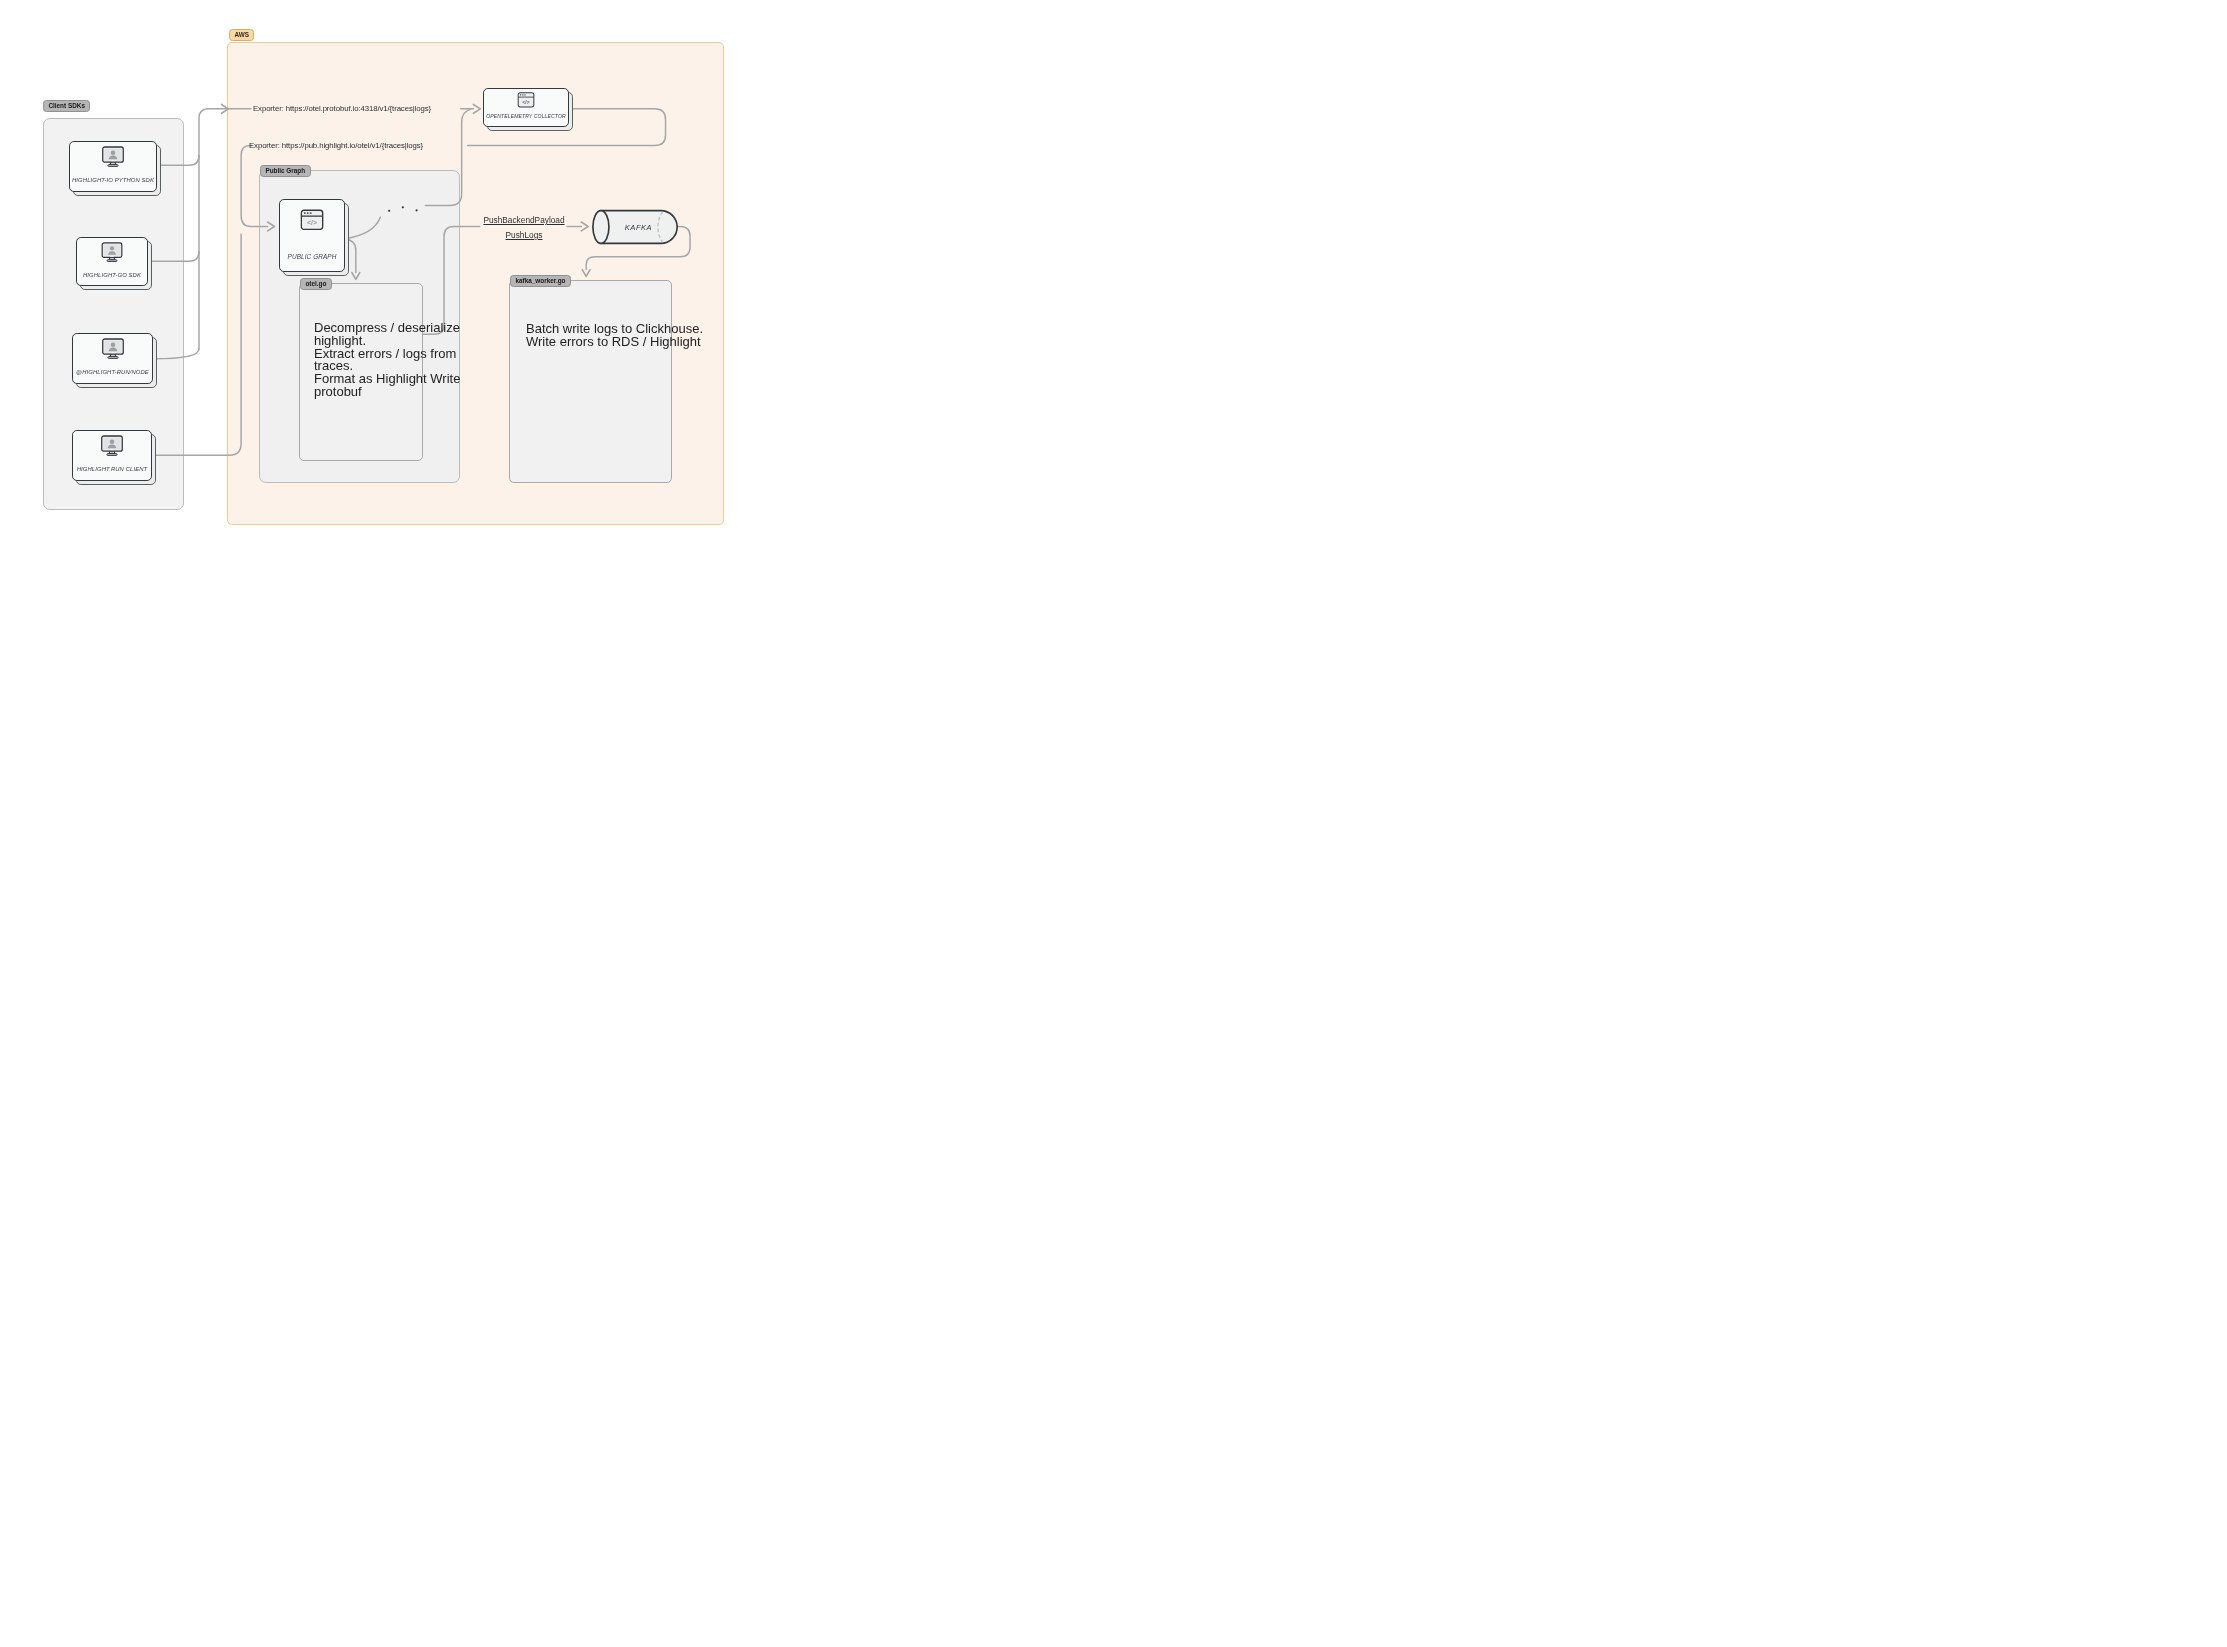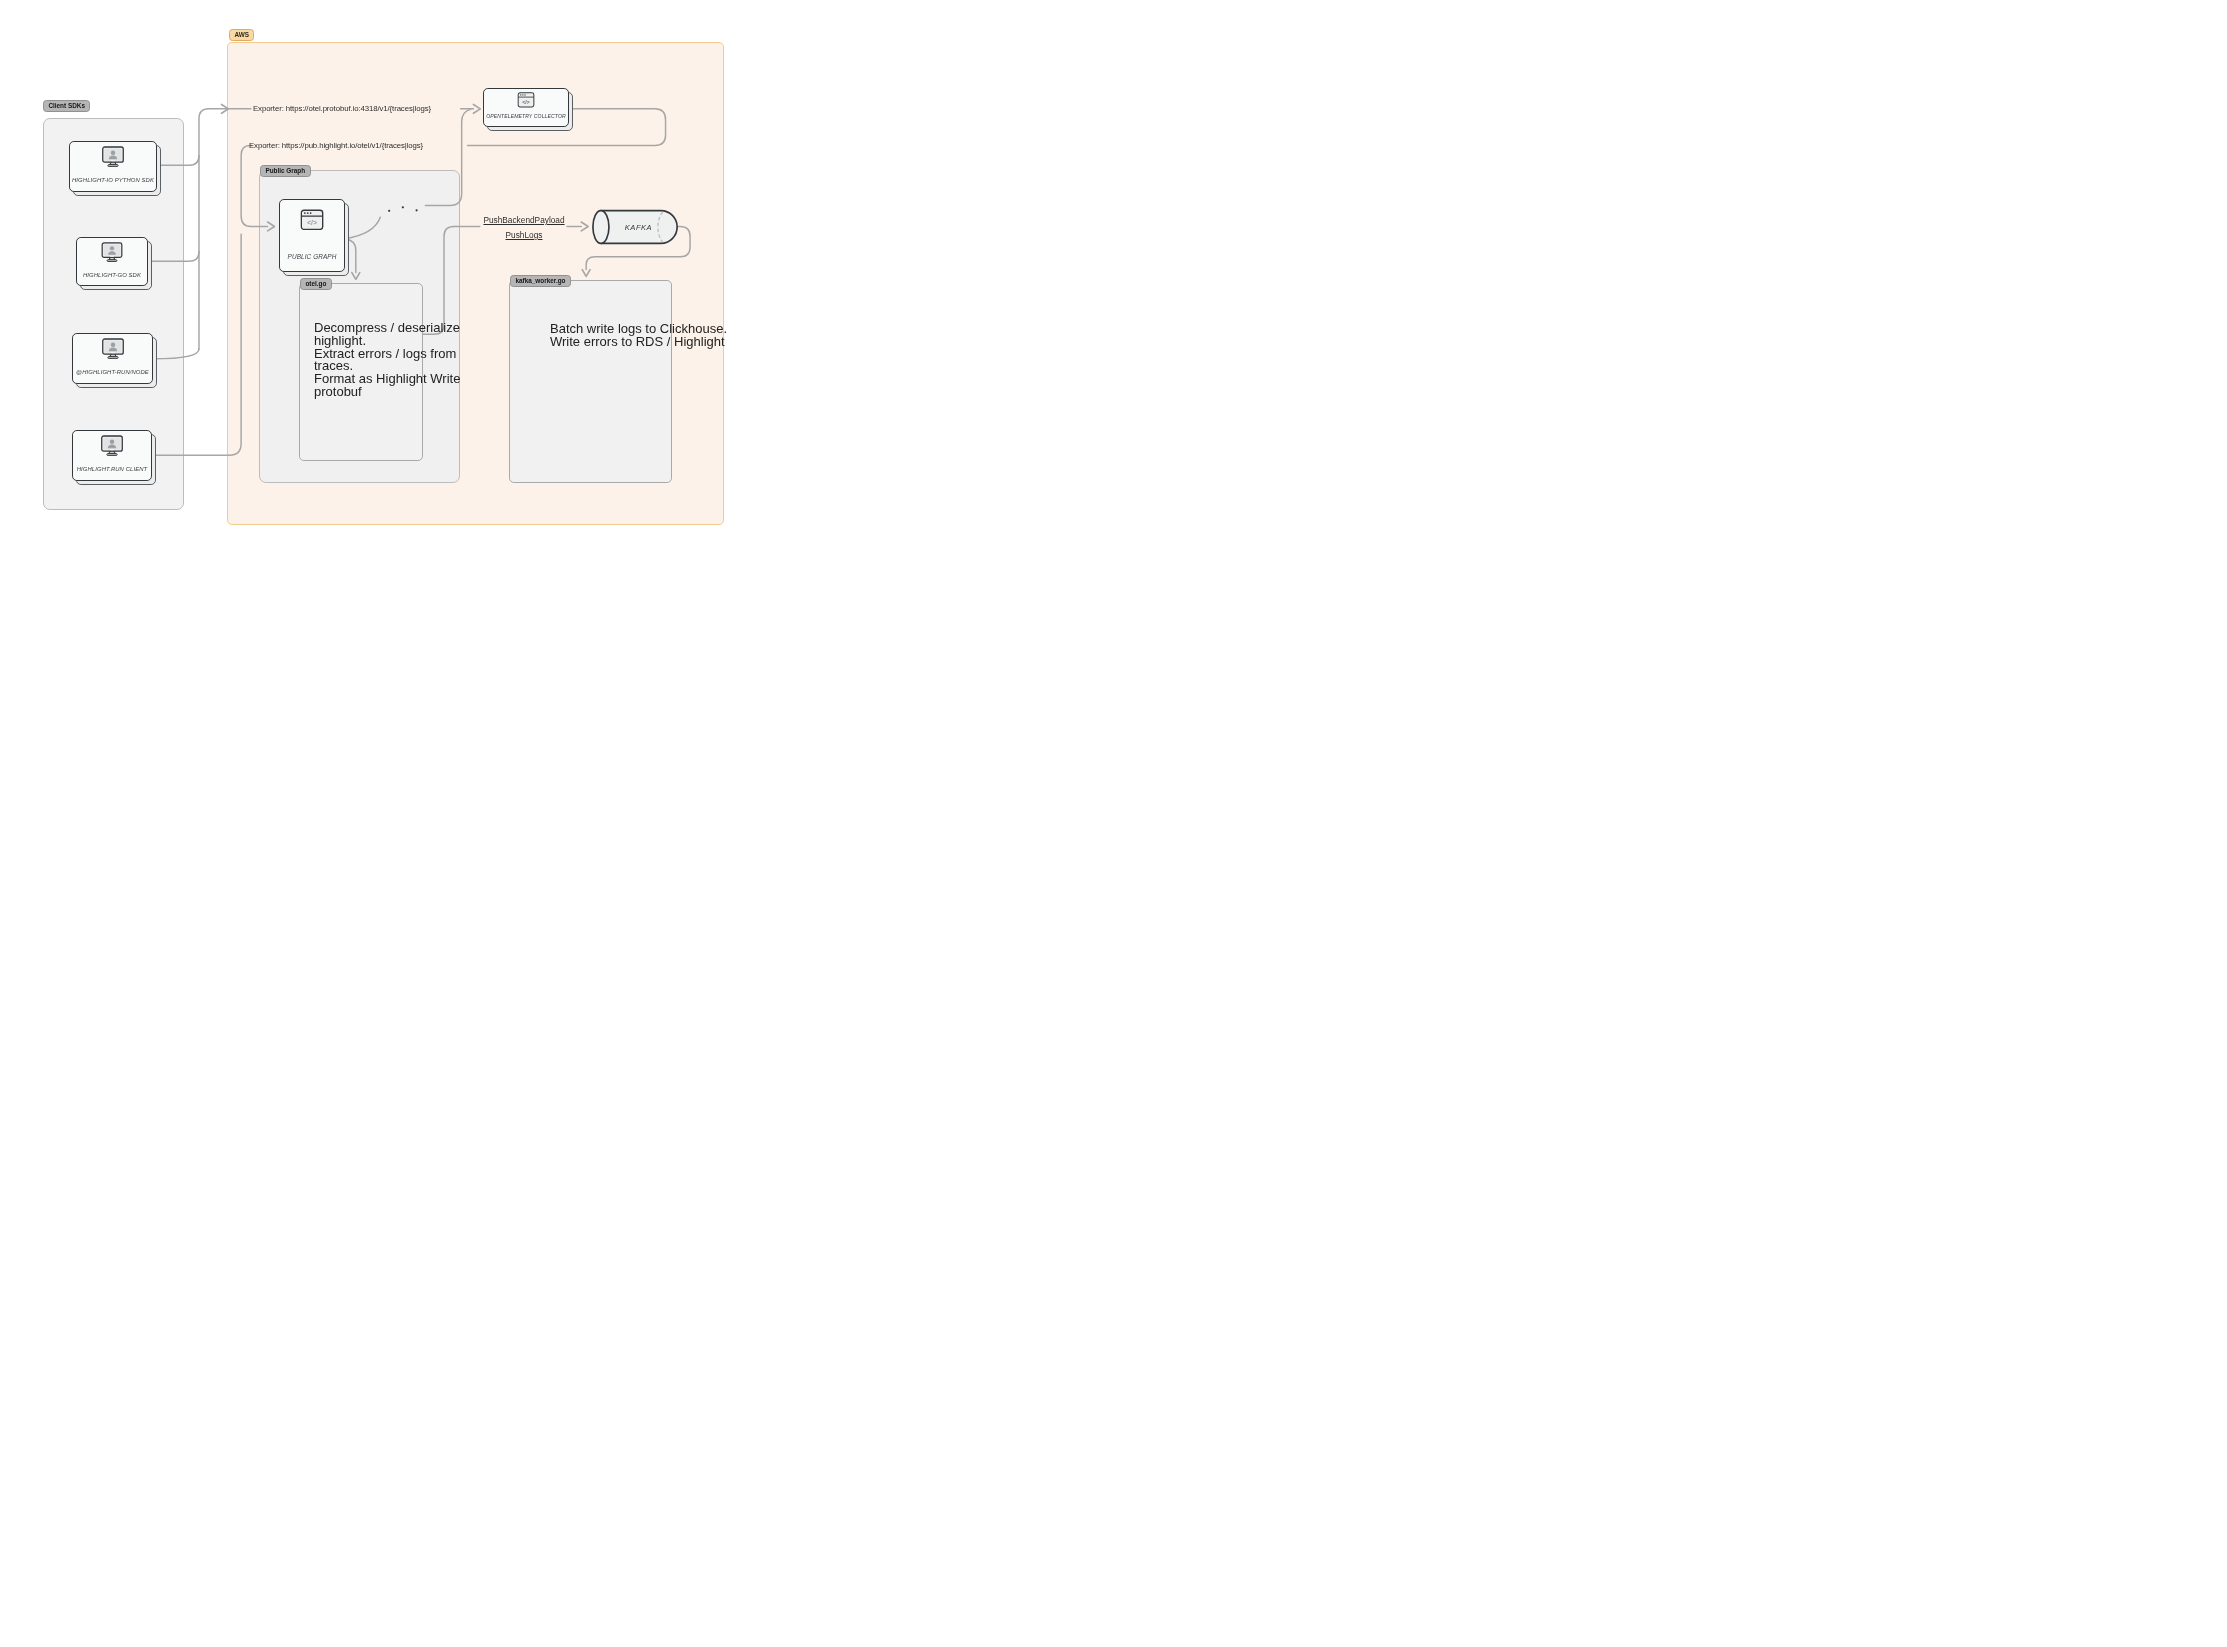--- a/index.html
+++ b/index.html
@@ -39,21 +39,21 @@
   .node-label{position:absolute;left:0;right:0;text-align:center;font-style:italic;color:#3a3f43;
               letter-spacing:0.1px;white-space:nowrap;}
   .icon-wrap{position:absolute;left:50%;transform:translateX(-50%);}
 
   
   .flow-text{position:absolute;font-size:7.8px;color:#2d2d2d;white-space:nowrap;z-index:5;letter-spacing:-0.1px;line-height:11.8px;}
   .push-text{position:absolute;left:482px;top:213px;width:84px;text-align:center;font-size:8.3px;
              color:#2d2d2d;line-height:15px;z-index:5;text-decoration:underline;}
   .note-text{position:absolute;font-size:13px;color:#212121;line-height:12.8px;z-index:5;}
   .nt-otelgo{left:314px;top:322px;}
-  .nt-worker{left:526px;top:323px;margin-left:24px;}
+  .nt-worker{left:526px;top:323px;}
 
   .kafka-svg{position:absolute;left:588px;top:208px;z-index:4;}
 </style>
 </head>
 <body>
 
 <div class="canvas">
 
   <div class="container c-client"></div>
   <div class="container c-aws"></div>

